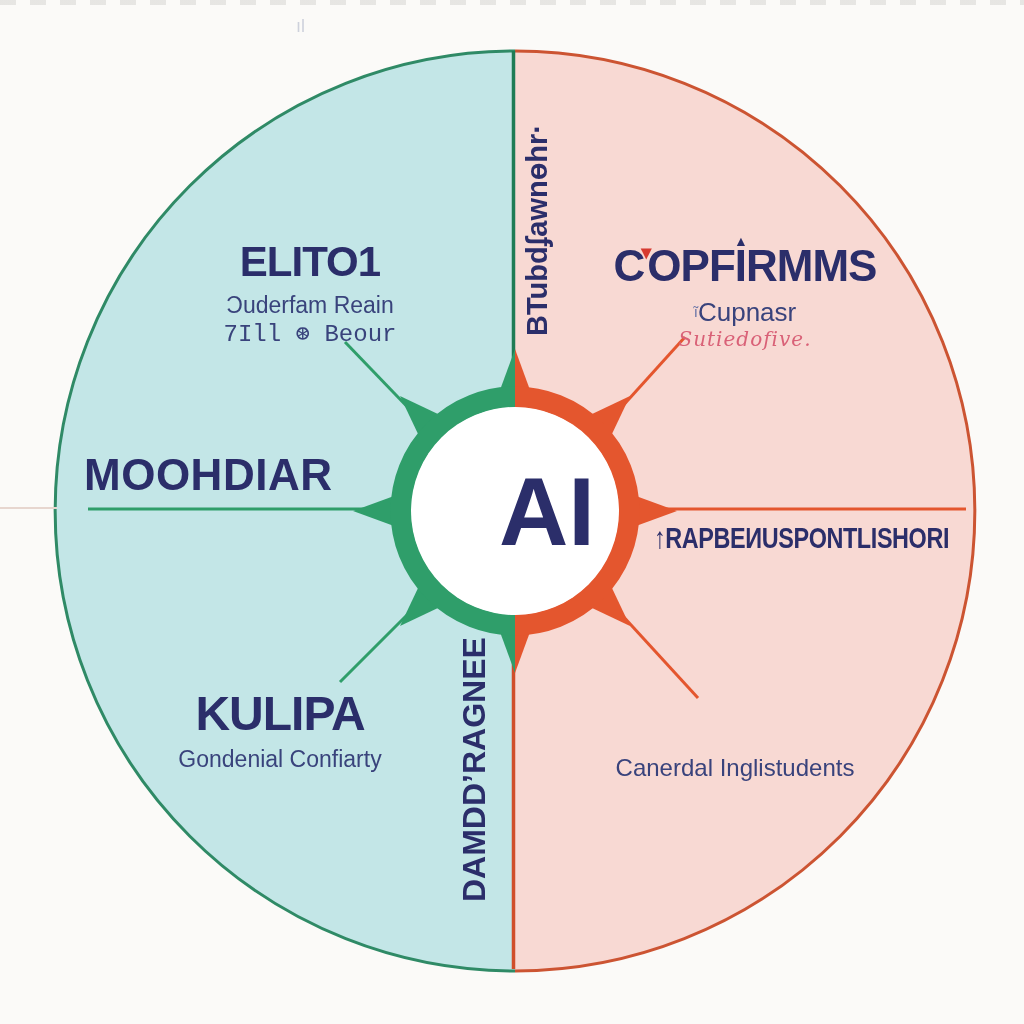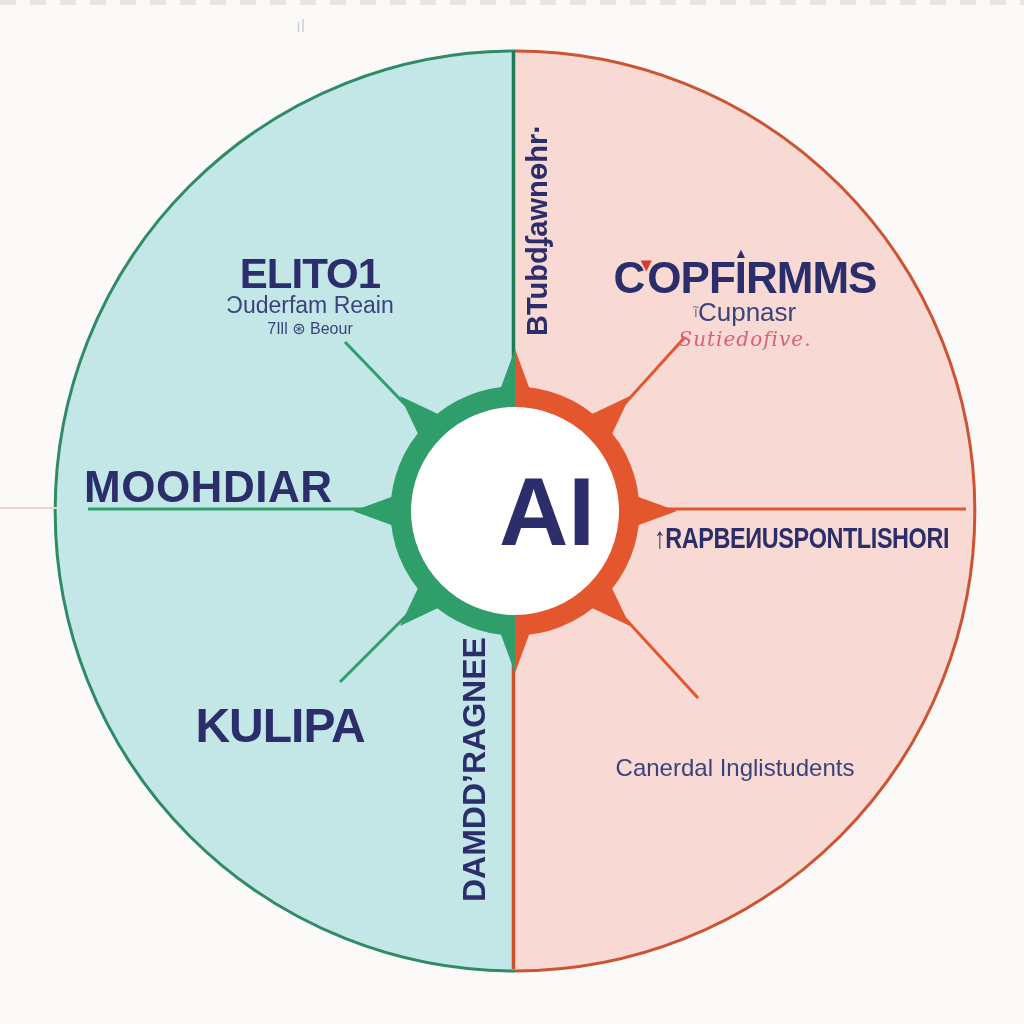--- a/index.html
+++ b/index.html
@@ -23,26 +23,26 @@
   .spoke-o{stroke:var(--right-ring);stroke-width:3;fill:none;}
   .flare-g{fill:var(--left-ring);}
   .flare-o{fill:var(--right-ring);}
   .ring-left{fill:none;stroke:var(--left-ring);stroke-width:21;}
   .ring-right{fill:none;stroke:var(--right-ring);stroke-width:21;}
   .ring-core{fill:#ffffff;}
   .faint-line{stroke:var(--faint-line);stroke-width:2;}
 
   .txt{position:absolute;white-space:nowrap;}
   .ctr{text-align:center;white-space:normal;}
-  .title{font-weight:700;color:var(--navy);margin-top:12px;}
+  .title{font-weight:700;color:var(--navy);}
   .sub{font-weight:400;color:var(--sub-navy);}
 
   .elito-title{left:160px;top:238px;width:300px;font-size:42px;letter-spacing:-1px;}
   .elito-line1{left:160px;top:292px;width:300px;font-size:23px;text-align:center;}
-  .elito-line2{left:160px;top:319px;width:300px;font-size:16px;}
+  .elito-line2{left:160px;top:319px;width:300px;font-size:24px;font-family:Liberation Mono, monospace;}
 
   .confirms-title{left:575px;top:240px;width:340px;font-size:44px;letter-spacing:-1px;}
   .confirms-title .mark{font-size:20px;color:var(--mark-red);vertical-align:22px;margin:0 -3px;}
   .arrow-i{position:relative;display:inline-block;}
   .arrow-i .cap{position:absolute;left:50%;top:-8px;transform:translateX(-50%);font-size:14px;color:var(--navy);}
   .confirms-subtitle{left:575px;top:297px;width:340px;font-size:26px;}
   .confirms-subtitle .tick{font-size:15px;color:#6a76a8;vertical-align:4px;}
   .confirms-script{left:575px;top:327px;width:340px;font-size:20px;
     font-family:"DejaVu Serif",serif;font-style:italic;color:var(--script-pink);letter-spacing:1px;}
 
@@ -125,20 +125,21 @@
   </div>
   <div class="txt title moohdiar-title">MOOHDIAR</div>
 
   <div class="txt ctr confirms-script">Sutiedofive.</div>
 
   <div class="txt rapbe-title">
     <span>↑</span><span>RAPBEИUSPONTLISHORI</span>
   </div>
 
   <div class="txt ctr title kulipa-title">KULIPA</div>
+  <div class="txt ctr sub kulipa-subtitle">Gondenial Confiarty</div>
 
   <div class="txt ctr sub variance-subtitle">Canerdal Inglistudents</div>
 
   <div class="vert vert-top">BTubdʄawnɵhr·</div>
   <div class="vert vert-bottom">DAMDDʼRAGNEE</div>
 
   <div class="txt ai-label">AI</div>
 
 </div>
 

